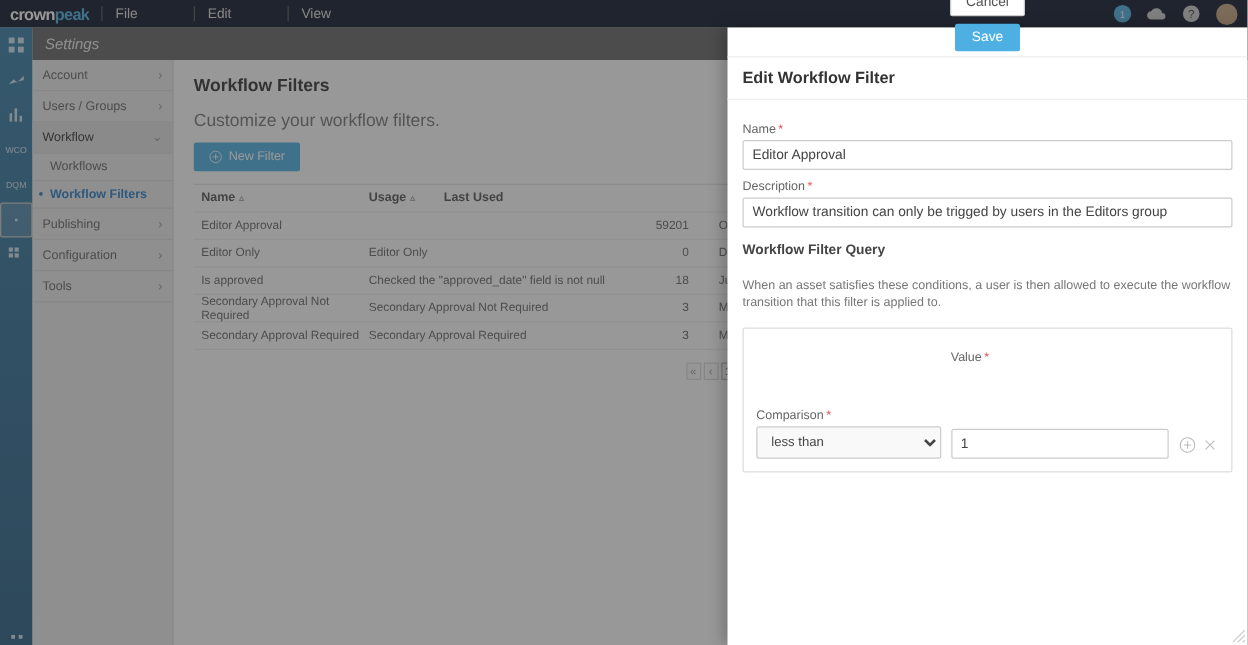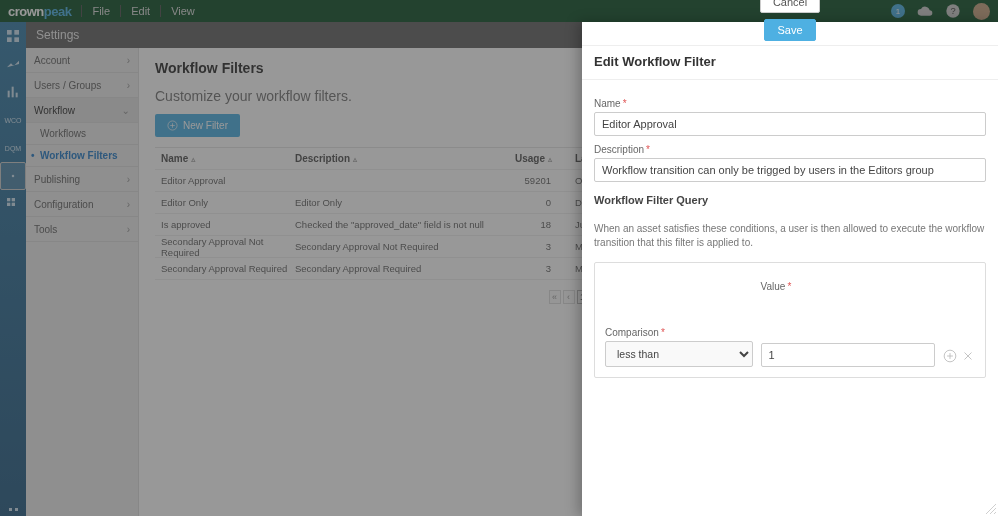--- a/index.html
+++ b/index.html
@@ -1,40 +1,40 @@
 <!DOCTYPE html>
 <html><head>
 <meta charset="utf-8">
 <style>
 * { margin:0; padding:0; box-sizing:border-box; font-family:"Helvetica Neue",Arial,sans-serif; }
 body { width:998px; height:516px; background:#f5f5f5; overflow:hidden; position:relative; }
 
 
-.topbar { height:22px; background:#14532d; display:flex; align-items:center; padding:0 8px; color:#ddd; font-size:11px; }
+.topbar { height:22px; background:#0f172a; display:flex; align-items:center; padding:0 8px; color:#ddd; font-size:11px; }
 .logo { font-weight:bold; font-size:13px; color:#fff; margin-right:10px; letter-spacing:-0.5px; }
 .logo .accent { color:#4eb0e2; }
-.menu { display:flex; }
+.menu { display:flex;gap:35px; }
 .menu span { padding:0 10px; border-left:1px solid #555; cursor:pointer; }
 .topbar .right { margin-left:auto; display:flex; align-items:center; gap:12px; }
 .top-icon { width:16px; height:16px; fill:#ccc; }
 .badge-dot { width:14px; height:14px; border-radius:50%; background:#4eb0e2; display:flex; align-items:center; justify-content:center; font-size:8px; color:#fff; }
 .avatar { width:17px; height:17px; border-radius:50%; background:#c9a582; }
 
 
 .rail { position:absolute; top:22px; left:0; width:26px; height:494px; background:linear-gradient(#3a7fa8,#2a5f85); display:flex; flex-direction:column; }
 .rail-item { height:28px; display:flex; align-items:center; justify-content:center; }
 .rail-item.sel { background:rgba(255,255,255,0.15); }
 .rail-item svg { width:16px; height:16px; fill:#cfe3f0; }
 .rail-item .txt { font-size:7px; color:#cfe3f0; text-align:center; }
 .rail-spacer { flex:1; }
 .rail-footer { height:14px; display:flex; align-items:center; justify-content:center; gap:3px; }
 .rail-footer span { width:3px; height:3px; background:#cfe3f0; }
 
 
-.settings-hdr { position:absolute; top:22px; left:26px; right:0; height:26px; background:#666; color:#eee; font-size:12px; display:flex; align-items:center; padding:0 10px; }
+.settings-hdr { position:absolute; top:22px; left:26px; right:0; height:26px; background:#666; color:#eee; font-size:12px; display:flex; align-items:center; padding:0 10px;font-style:italic; }
 
 
 .sidenav { position:absolute; top:48px; left:26px; width:113px; height:468px; background:#ececec; border-right:1px solid #ddd; }
 .nav-item { height:25px; display:flex; align-items:center; justify-content:space-between; padding:0 8px; font-size:10px; color:#666; border-bottom:1px solid #ddd; cursor:pointer; }
 .nav-item.open { background:#e2e2e2; color:#333; font-weight:500; }
 .nav-sub { padding-left:14px; height:22px; display:flex; align-items:center; font-size:10px; color:#666; border-bottom:1px solid #ddd; cursor:pointer; }
 .nav-sub.active { color:#2a7fc9; font-weight:600; position:relative; }
 .nav-sub.active::before { content:"•"; position:absolute; left:5px; color:#2a7fc9; }
 .chev { font-size:10px; color:#999; }
 
@@ -192,21 +192,20 @@
   <button class="newbtn">
     <svg viewBox="0 0 24 24">
         <circle cx="12" cy="12" r="10"></circle>
         <path d="M12 7v10M7 12h10"></path>
       </svg>
     <span>New Filter</span>
   </button>
   <div class="tbl">
     <div class="thead">
       <div class="c-name"><span>Name</span><span class="sort-i">▵</span></div>
-      <div class="c-desc"><span>Description</span><span class="sort-i">▵</span></div>
       <div class="c-usage"><span>Usage</span><span class="sort-i">▵</span></div>
       <div class="c-last"><span>Last Used</span></div>
     </div>
     <div id="rows">
         <div class="trow">
           <div class="c-name">Editor Approval</div>
           <div class="c-desc"></div>
           <div class="c-usage">59201</div>
           <div class="c-last">Oct…</div>
         </div>

